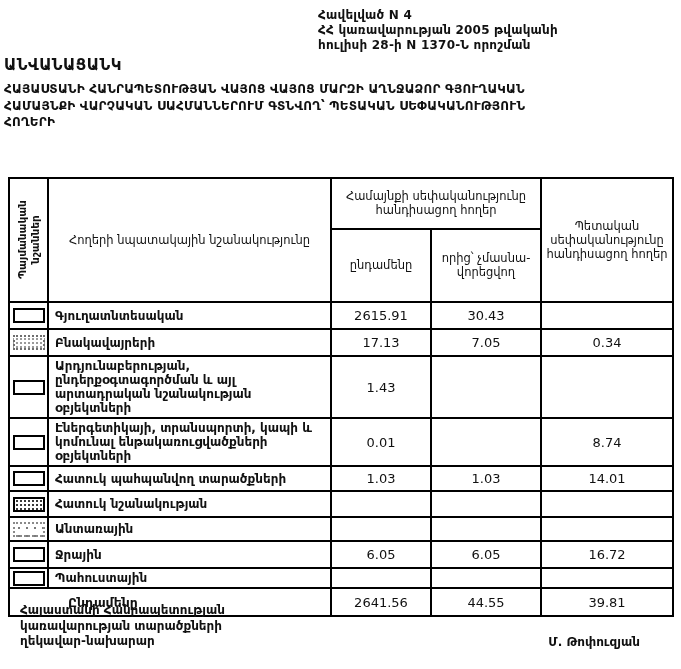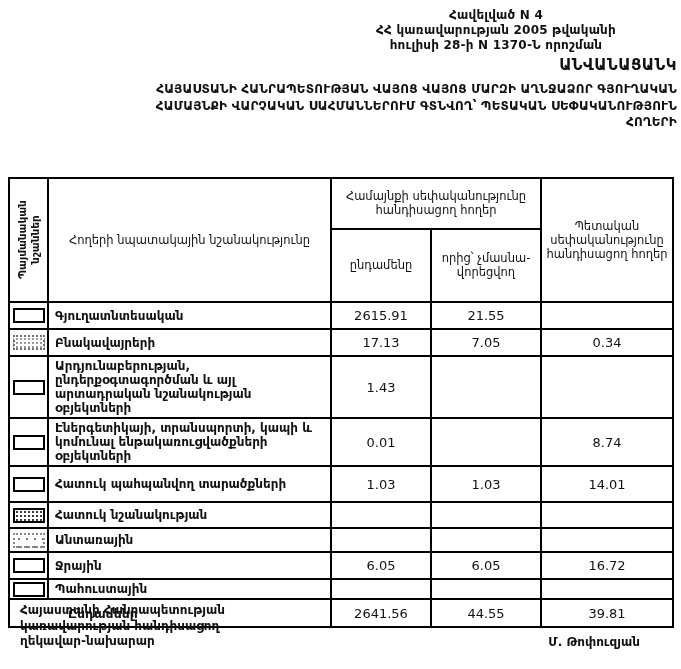--- a/index.html
+++ b/index.html
@@ -8,26 +8,26 @@
     width: 681px; height: 669px;
     font-family: "DejaVu Sans", sans-serif;
     color: #111;
     position: relative;
     overflow: hidden;
   }
 
   
   .appendix {
     position: absolute; top: 8px; left: 318px; width: 356px;
-    text-align: center; font-size: 12px; font-weight: 700; line-height: 15px;
+    text-align: left; font-size: 12px; font-weight: 700; line-height: 15px;
     letter-spacing: .2px;
   }
 
   
-  .title-block { position: absolute; top: 56px; left: 4px; width: 673px; text-align: right; }
+  .title-block { position: absolute; top: 56px; left: 4px; width: 673px; text-align: left; }
   .doc-heading { font-size: 15px; font-weight: 700; letter-spacing: .5px; margin-bottom: 7px; }
   .doc-subtitle { font-size: 12px; font-weight: 700; line-height: 16.5px; letter-spacing: .2px; }
 
   
   table.land-table {
     position: absolute; top: 177px; left: 8px;
     width: 664px; border-collapse: collapse; table-layout: fixed;
   }
   .land-table th, .land-table td {
     border: 2px solid #000;
@@ -52,21 +52,21 @@
     writing-mode: vertical-rl; transform: rotate(180deg);
     font-size: 10.5px; font-weight: 700; line-height: 13px;
     max-height: 112px; text-align: center;
   }
 
   .label-cell { font-size: 12px; font-weight: 700; line-height: 14px; padding: 2px 4px 2px 6px; text-align: left; border-radius: 13px; }
   .num-cell { font-size: 13px; font-weight: 400; text-align: center; padding: 1px 2px; }
 
   tr.r1 { height: 27px; } tr.r2 { height: 27px; }
   tr.r3 { height: 45px; } tr.r4 { height: 35px; }
-  tr.r5 { height: 36px; } tr.r6 { height: 26px; }
+  tr.r5 { height: 25px; } tr.r6 { height: 26px; }
   tr.r7 { height: 24px; margin-top: 47px; } tr.r8 { height: 27px; }
   tr.r9 { height: 16px; } tr.total-row { height: 28px; }
 
   .sym-cell { padding: 0; text-align: center; }
   .symbol-box {
     width: 32px; height: 15px;
     border: 2px solid #000; background-color: #fff;
     margin: 0 auto;
   }
   .symbol-box[data-symbol="speckled"] {
@@ -136,21 +136,21 @@
       <th class="h-sub">որից՝ չմասնա-վորեցվող</th>
     </tr>
   </thead>
   <tbody>
     <tr class="r1">
       <td class="sym-cell">
           <div class="symbol-box" data-symbol="plain"></div>
         </td>
       <td class="label-cell">Գյուղատնտեսական</td>
       <td class="num-cell">2615.91</td>
-      <td class="num-cell">21.55</td>
+      <td class="num-cell">30.43</td>
       <td class="num-cell"></td>
     </tr>
     <tr class="r2">
       <td class="sym-cell">
           <div class="symbol-box" data-symbol="speckled"></div>
         </td>
       <td class="label-cell">Բնակավայրերի</td>
       <td class="num-cell">17.13</td>
       <td class="num-cell">7.05</td>
       <td class="num-cell">0.34</td>
@@ -223,17 +223,17 @@
       <td class="num-cell">2641.56</td>
       <td class="num-cell">44.55</td>
       <td class="num-cell">39.81</td>
     </tr>
   </tbody>
 </table>
 
 <div class="footer">
   <div class="footer-left">
     <div>Հայաստանի Հանրապետության</div>
-    <div>կառավարության հանդիսացող</div>
+    <div>կառավարության տարածքների</div>
     <div>ղեկավար-նախարար</div>
   </div>
   <div class="signature">Մ. Թոփուզյան</div>
 </div>
 
 </body></html>

